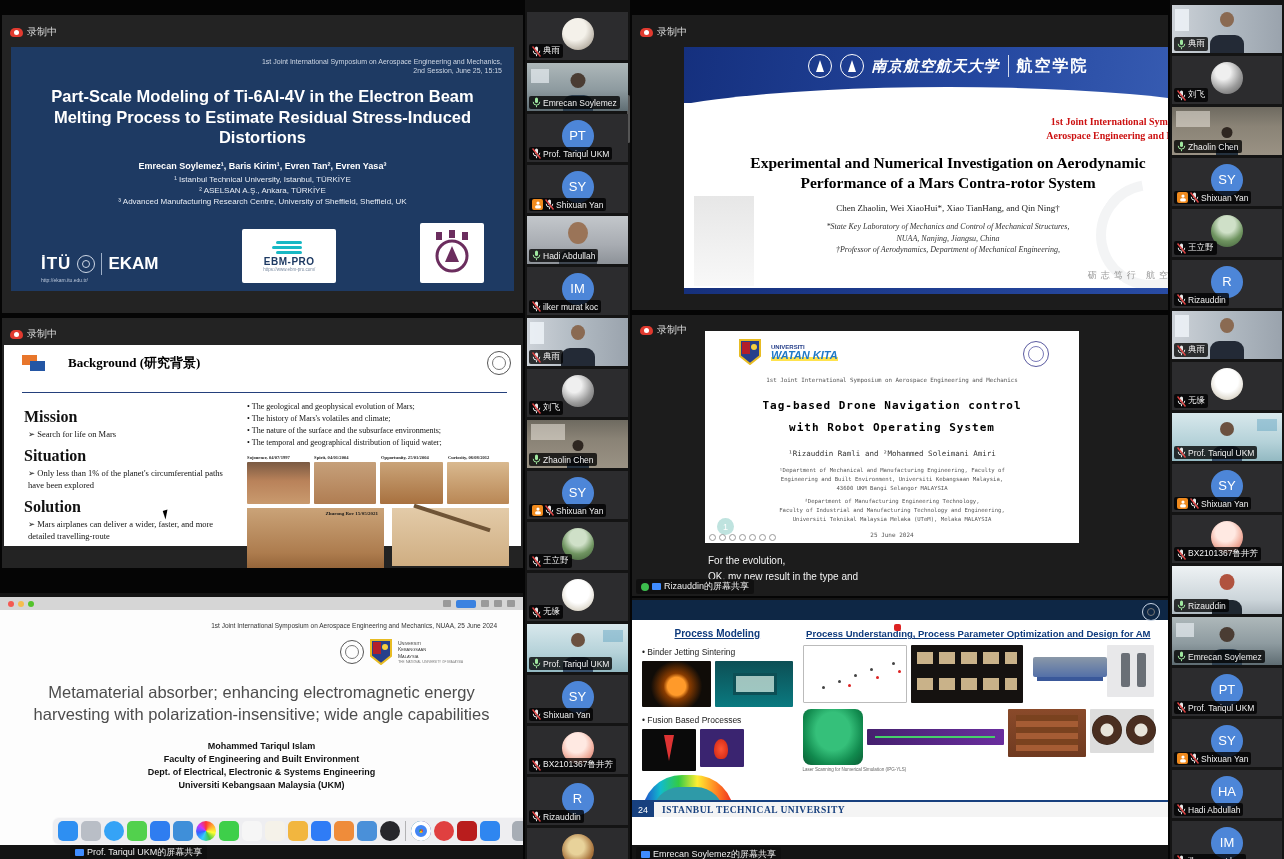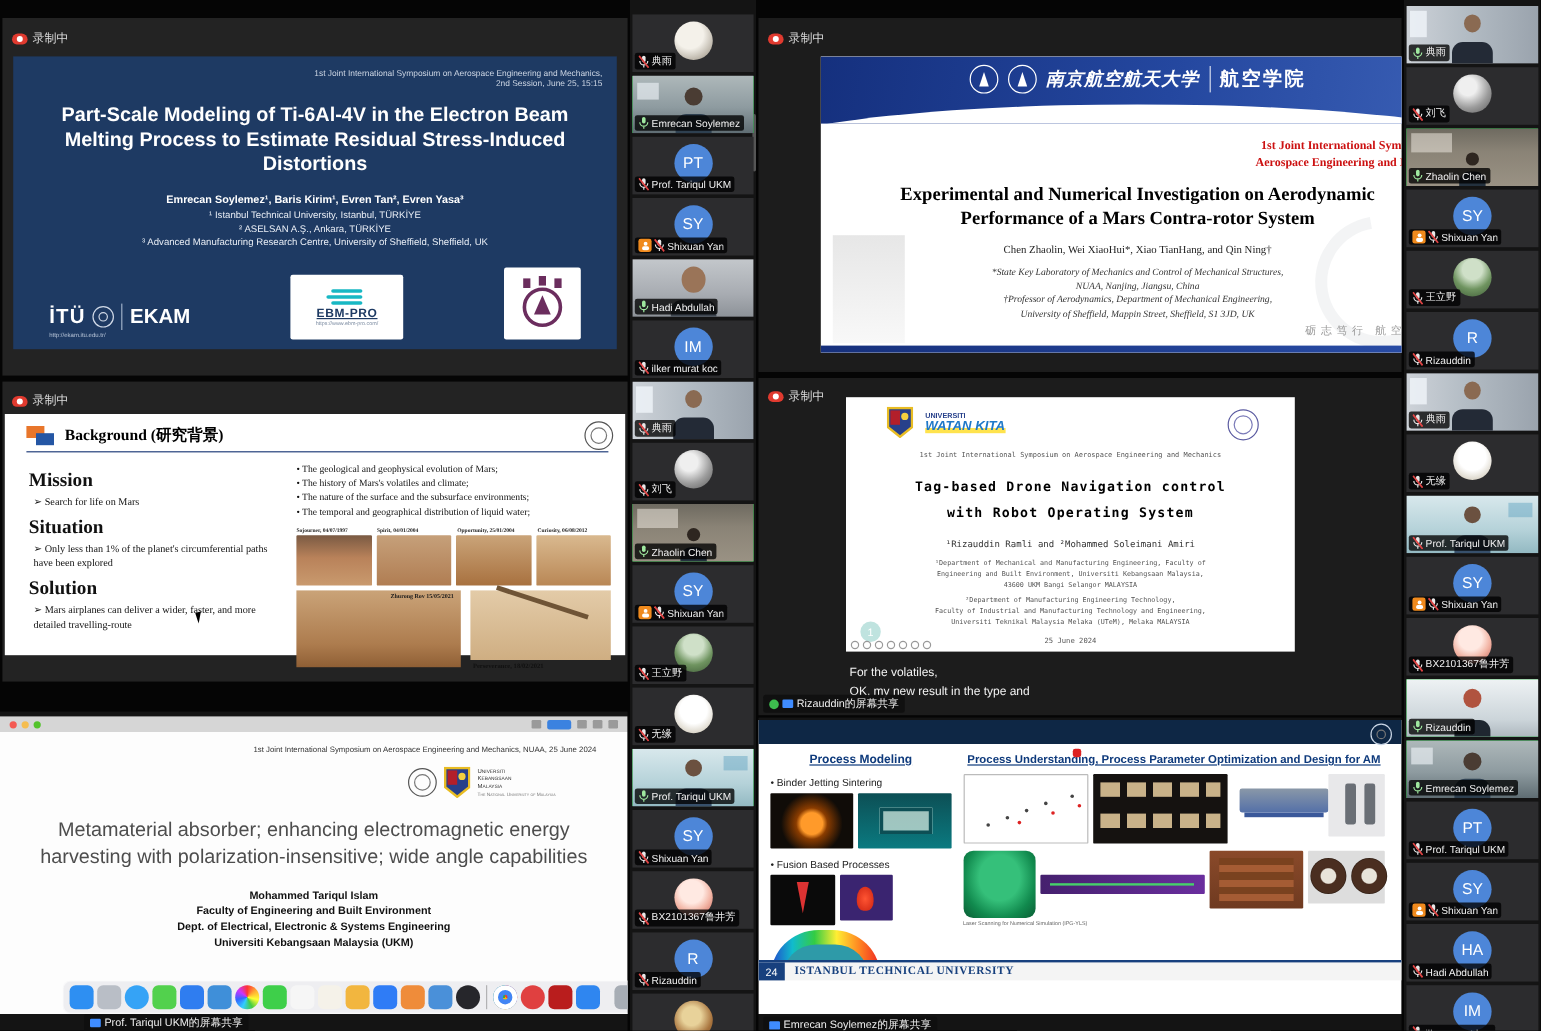--- a/index.html
+++ b/index.html
@@ -27,21 +27,21 @@
   .itu-word{font-size:17px;font-weight:bold;letter-spacing:1px;}
   .itu-seal{width:18px;height:18px;border:1.5px solid #cfd8e6;border-radius:50%;position:relative;}
   .itu-seal::after{content:'';position:absolute;inset:4px;border:1px solid #cfd8e6;border-radius:50%;}
   .ekam-div{width:1px;height:22px;background:#9fb0c8;}
   .ekam-word{font-size:17px;font-weight:bold;}
   .itu-url{font-size:5px;color:#b9c6d9;text-align:left;margin-top:2px;}
   .ebmpro{width:94px;height:54px;background:#fff;border-radius:2px;color:#1e3a63;display:flex;flex-direction:column;align-items:center;justify-content:center;}
   .waves{display:flex;flex-direction:column;gap:2px;margin-bottom:2px;}
   .waves i{width:26px;height:3px;background:#18b8c4;border-radius:2px;}
   .waves i:nth-child(2){width:30px;margin-left:-4px;}
-  .ebmpro-word{font-size:10px;font-weight:bold;letter-spacing:.5px;text-decoration:underline;}
+  .ebmpro-word{font-size:10px;font-weight:bold;letter-spacing:.5px;}
   .ebmpro-url{font-size:4.5px;color:#7a8aa0;}
   .crestbox{width:64px;height:60px;background:#fff;border-radius:2px;display:flex;align-items:center;justify-content:center;}
   
   .nuaa-slide{position:absolute;background:#fff;color:#111;overflow:hidden;margin-left:48px;}
   .nuaa-band{position:relative;height:56px;background:linear-gradient(100deg,#15307e 0%,#24479f 55%,#3a5fb5 100%);overflow:hidden;}
   .nuaa-band::after{content:'';position:absolute;left:-12%;top:40px;width:124%;height:42px;background:#fff;border-radius:50% 50% 0 0/100% 100% 0 0;}
   .nuaa-logos{position:absolute;left:0;right:0;top:7px;display:flex;align-items:center;justify-content:center;gap:8px;}
   .nuaa-circ{width:24px;height:24px;border:1.6px solid #fff;border-radius:50%;position:relative;}
   .nuaa-circ::after{content:'';position:absolute;left:7px;top:5px;width:0;height:0;border-left:4px solid transparent;border-right:4px solid transparent;border-bottom:12px solid #fff;}
   .nuaa-cn{font-family:"Liberation Serif",serif;font-style:italic;font-weight:bold;font-size:15px;color:#fff;letter-spacing:1px;}
@@ -50,21 +50,21 @@
   .nuaa-red{margin-top:12px;text-align:right;color:#c11;font-family:"Liberation Serif",serif;font-weight:bold;font-size:10px;line-height:1.4;}
   .nuaa-title{margin:10px 40px 0;text-align:center;font-family:"Liberation Serif",serif;font-weight:bold;font-size:15.5px;line-height:1.3;color:#000;}
   .nuaa-authors{margin-top:10px;text-align:center;font-family:"Liberation Serif",serif;font-size:9px;color:#222;}
   .nuaa-affil{margin-top:8px;text-align:center;font-family:"Liberation Serif",serif;font-style:italic;font-size:8px;line-height:1.45;color:#333;}
   .nuaa-motto{position:absolute;right:14px;bottom:12px;font-family:"Liberation Serif",serif;font-size:9px;color:#9a9a9a;letter-spacing:4px;}
   .nuaa-bar{position:absolute;left:0;right:0;bottom:0;height:6px;background:linear-gradient(90deg,#16307c,#2a4ea8);}
   .nuaa-bldg{position:absolute;left:10px;bottom:8px;width:60px;height:90px;background:linear-gradient(180deg,rgba(120,120,120,.18),rgba(120,120,120,.05));}
   .nuaa-swirl{position:absolute;right:6px;bottom:4px;width:110px;height:110px;border:10px solid rgba(100,110,130,.08);border-radius:50%;border-top-color:transparent;transform:rotate(35deg);}
   
   .bg-slide{position:absolute;background:#fff;color:#111;font-family:"Liberation Serif",serif;}
-  .bg-titlerow{position:relative;margin:9px 14px 0 18px;border-bottom:1.6px solid #24407c;padding-bottom:4px;display:flex;align-items:center;gap:8px;}
+  .bg-titlerow{position:relative;margin:9px 14px 0 18px;border-bottom:1.6px solid #24407c;padding-bottom:20px;display:flex;align-items:center;gap:22px;}
   .sq-logo{position:relative;width:24px;height:16px;}
   .sq-logo i{position:absolute;}
   .sq-logo .o{left:0;top:0;width:15px;height:10px;background:#e8762b;}
   .sq-logo .b{left:8px;top:6px;width:15px;height:10px;background:#2456a4;}
   .bg-title{font-size:13px;font-weight:bold;color:#000;}
   .seal{width:24px;height:24px;border:1.2px solid #555;border-radius:50%;position:relative;flex:0 0 auto;}
   .seal::after{content:'';position:absolute;inset:4px;border:1px solid #777;border-radius:50%;}
   .bg-seal{position:absolute;right:10px;top:6px;}
   .bg-body{display:flex;margin:8px 12px 0 20px;gap:10px;}
   .bg-left{width:46%;}
@@ -406,21 +406,20 @@
       <div class="nuaa-red">
         <div>1st Joint International Symposium on</div>
         <div>Aerospace Engineering and Mechanics</div>
       </div>
       <div class="nuaa-title">Experimental and Numerical Investigation on Aerodynamic Performance of a Mars Contra-rotor System</div>
       <div class="nuaa-authors">Chen Zhaolin, Wei XiaoHui*, Xiao TianHang, and Qin Ning†</div>
       <div class="nuaa-affil">
         <div>*State Key Laboratory of Mechanics and Control of Mechanical Structures,</div>
         <div>NUAA, Nanjing, Jiangsu, China</div>
         <div>†Professor of Aerodynamics, Department of Mechanical Engineering,</div>
-        <div>University of Sheffield, Mappin Street, Sheffield, S1 3JD, UK</div>
       </div>
       <div class="nuaa-motto">砺志笃行  航空学院</div>
       <div class="nuaa-bar"></div>
     </div>
   </section>
 
   <section class="panel" id="p-drone" style="left:632px;top:315px;width:536px;height:281px;background:#1c1c1c;">
     <div class="rec" style="left:8px;top:8px;">
       <span class="cloud"></span>
       <span>录制中</span>
@@ -459,21 +458,21 @@
         <i></i>
           <i></i>
           <i></i>
           <i></i>
           <i></i>
           <i></i>
           <i></i>
       </div>
     </div>
     <div class="dr-caption" style="left:76px;top:238px;">
-      <div>For the volatiles,</div>
+      <div>For the evolution,</div>
       <div>OK, my new result in the type and</div>
     </div>
     <div class="sharepill" style="left:4px;top:264px;">
       <span class="ic-spk"></span>
       <span class="ic-mon"></span>
       <span>Rizauddin的屏幕共享</span>
     </div>
   </section>
 
   <section class="panel" id="p-itu" style="left:632px;top:598px;width:536px;height:261px;background:#141414;">

